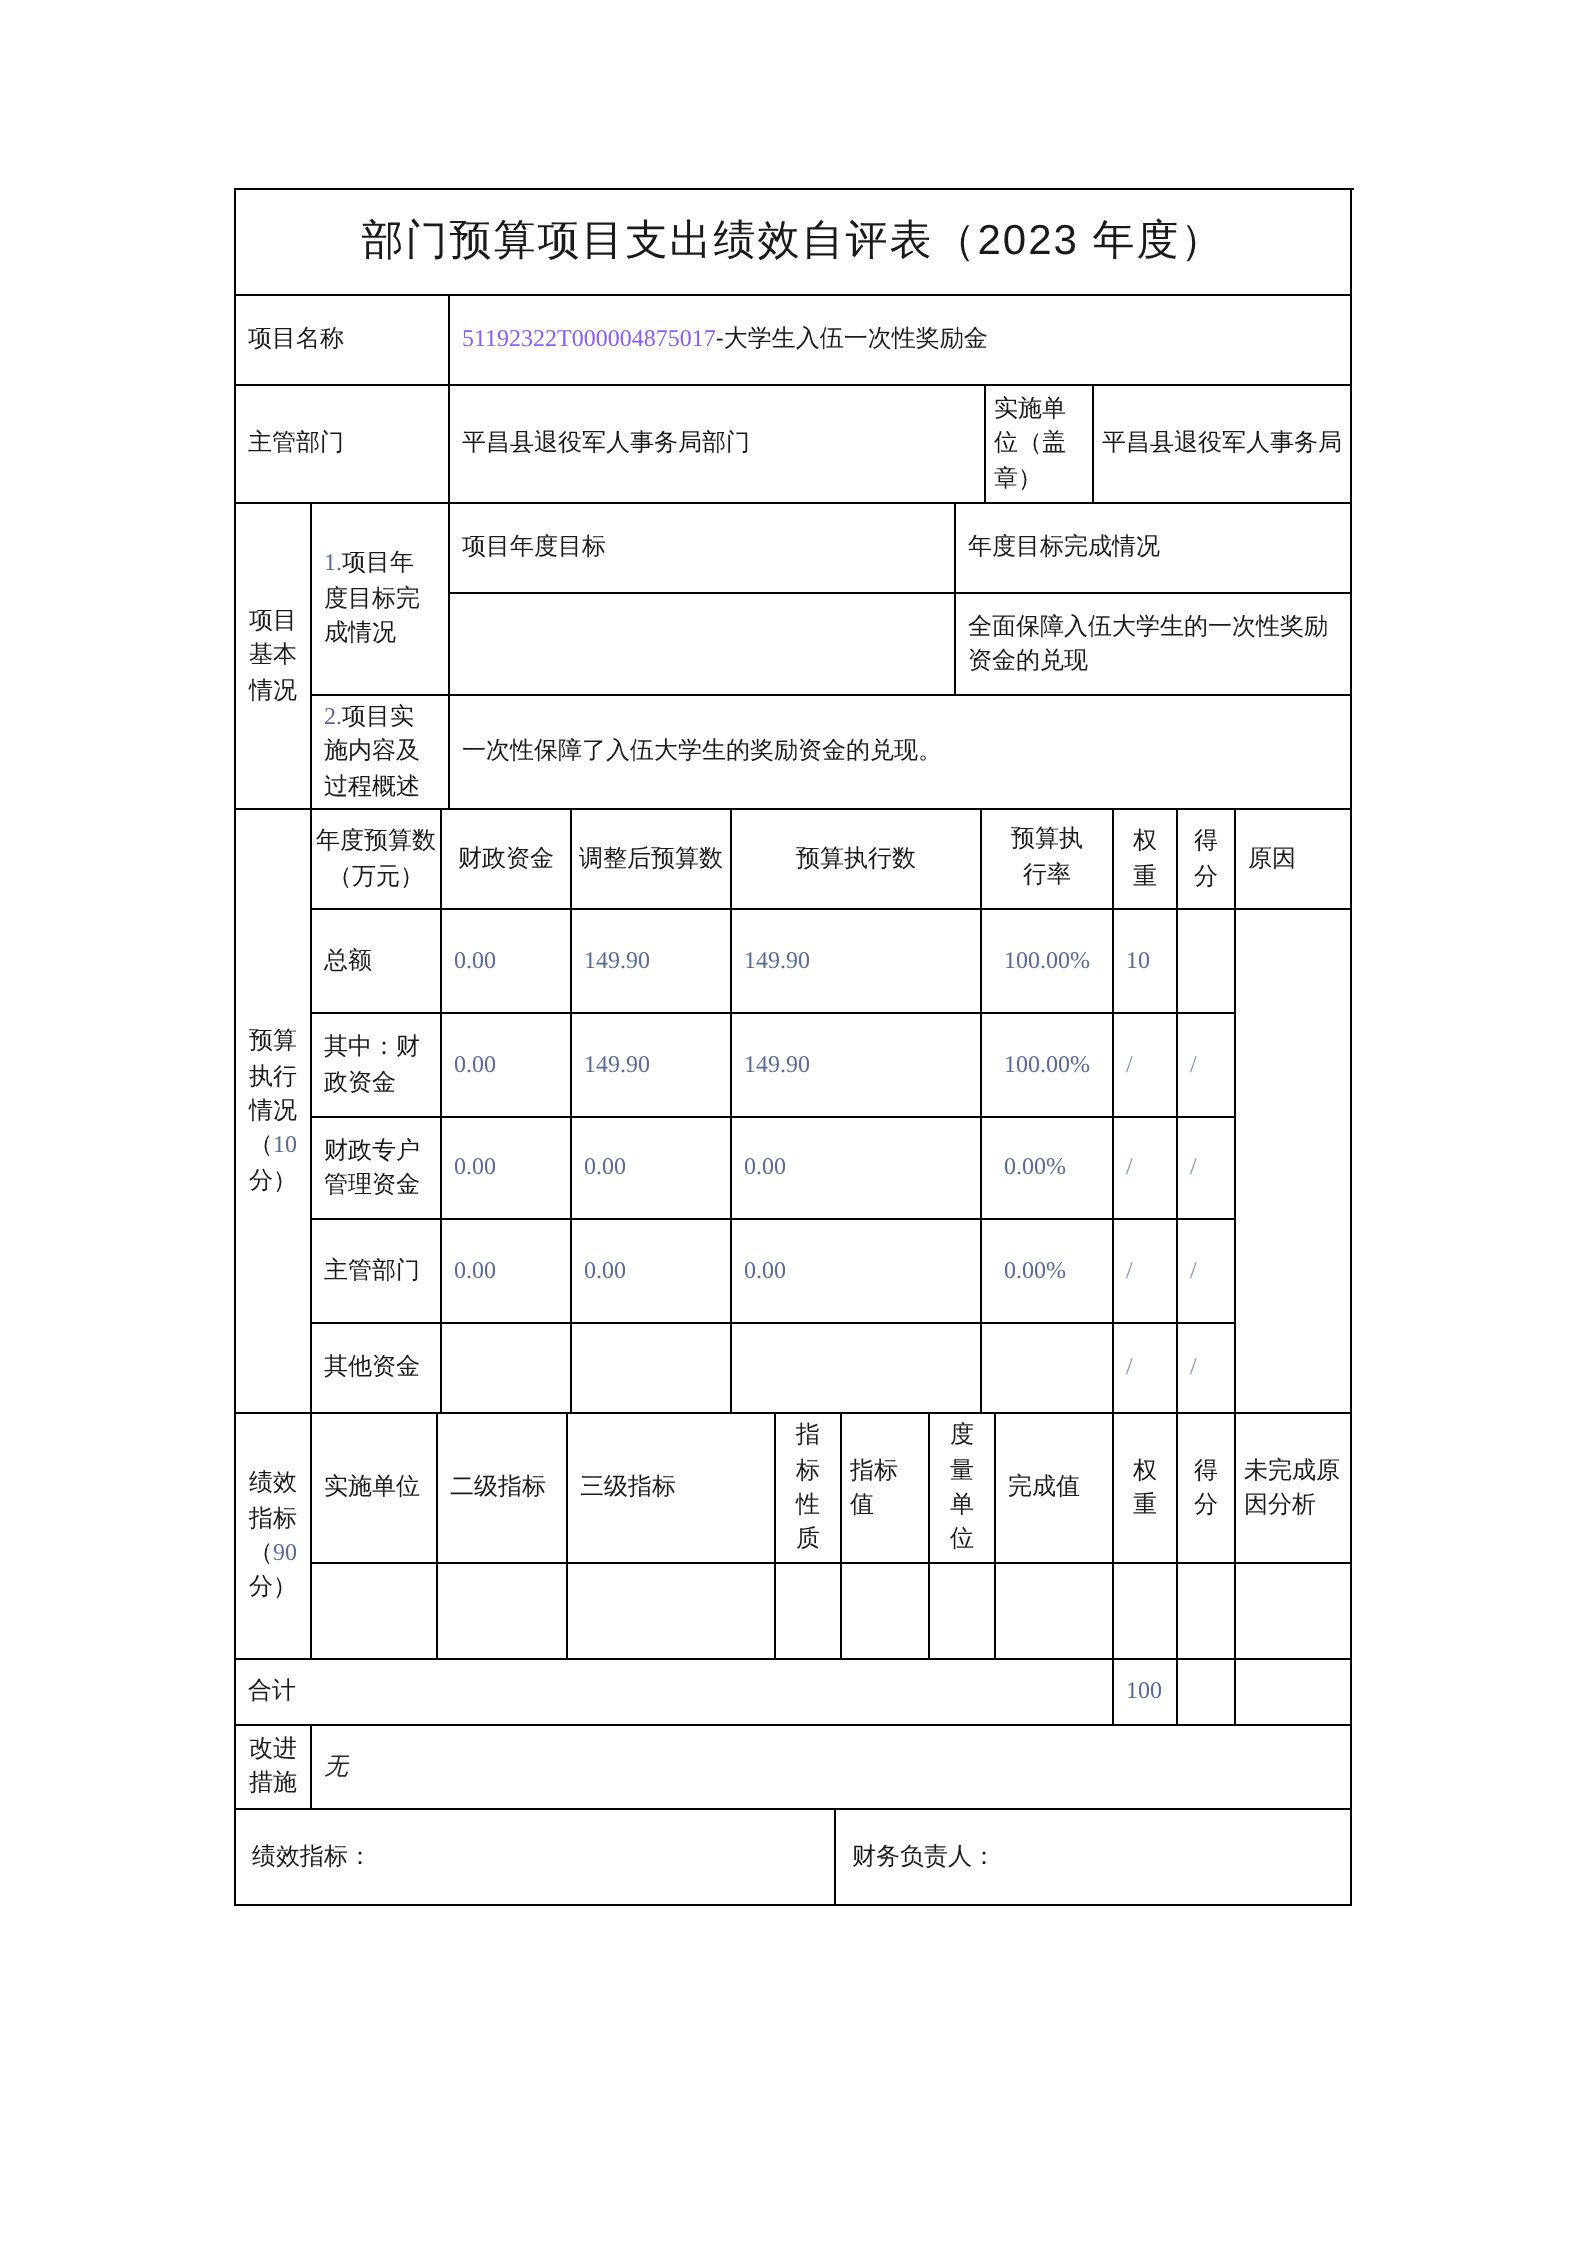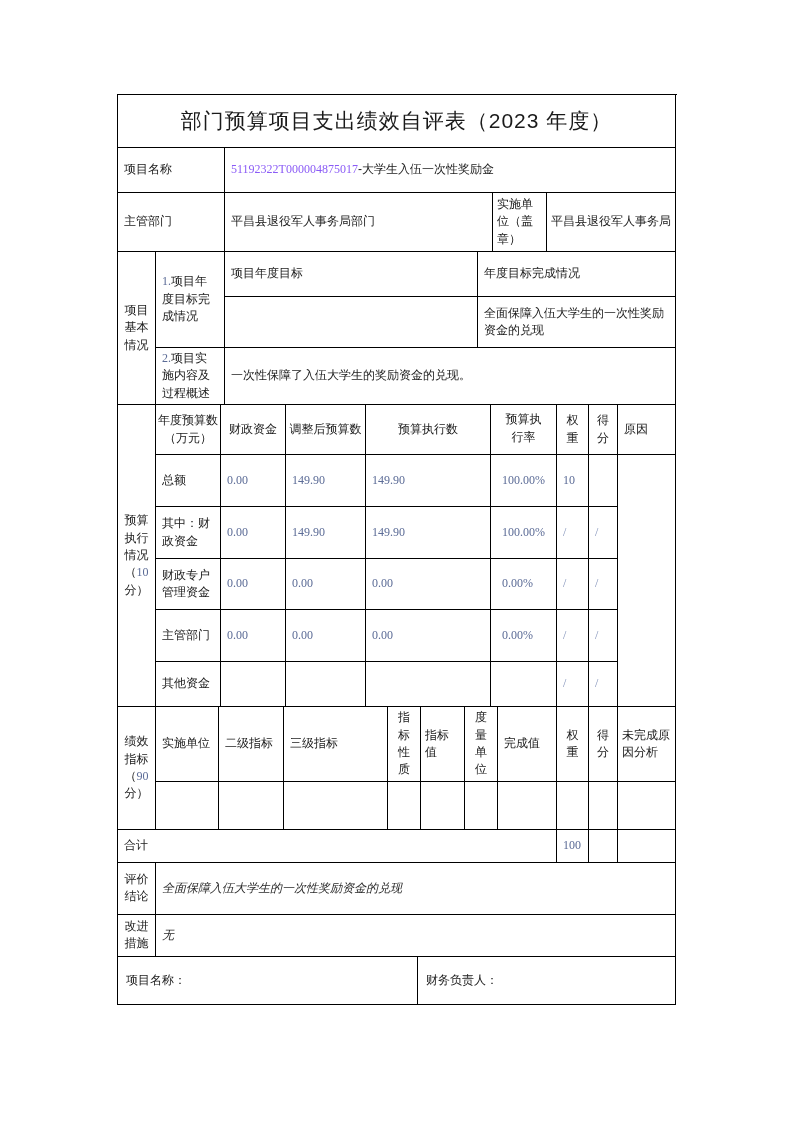--- a/index.html
+++ b/index.html
@@ -219,32 +219,20 @@
     </tr>
     <tr style="height:33px">
       <td class="c" colspan="8">合计</td>
       <td class="c num">100</td>
       <td class="c"></td>
       <td></td>
     </tr>
   </tbody>
     </table>
 
-  <table>
-    <colgroup>
-        <col style="width:38px">
-        <col style="width:520px">
-      </colgroup>
-    <tbody>
-        <tr style="height:52px">
-      <td class="vlabel">评价结论</td>
-      <td class="l ital">全面保障入伍大学生的一次性奖励资金的兑现</td>
-    </tr>
-  </tbody>
-    </table>
 
 
   <table>
     <colgroup>
         <col style="width:38px">
         <col style="width:520px">
       </colgroup>
     <tbody>
         <tr style="height:42px">
       <td class="vlabel">改进措施</td>
@@ -253,19 +241,19 @@
   </tbody>
     </table>
 
   <table>
     <colgroup>
         <col style="width:300px">
         <col style="width:258px">
       </colgroup>
     <tbody>
         <tr style="height:48px">
-      <td class="l sig">项目名称：</td>
+      <td class="l sig">绩效指标：</td>
       <td class="l sig">财务负责人：</td>
     </tr>
   </tbody>
     </table>
 
 </div>
 
 </body></html>

